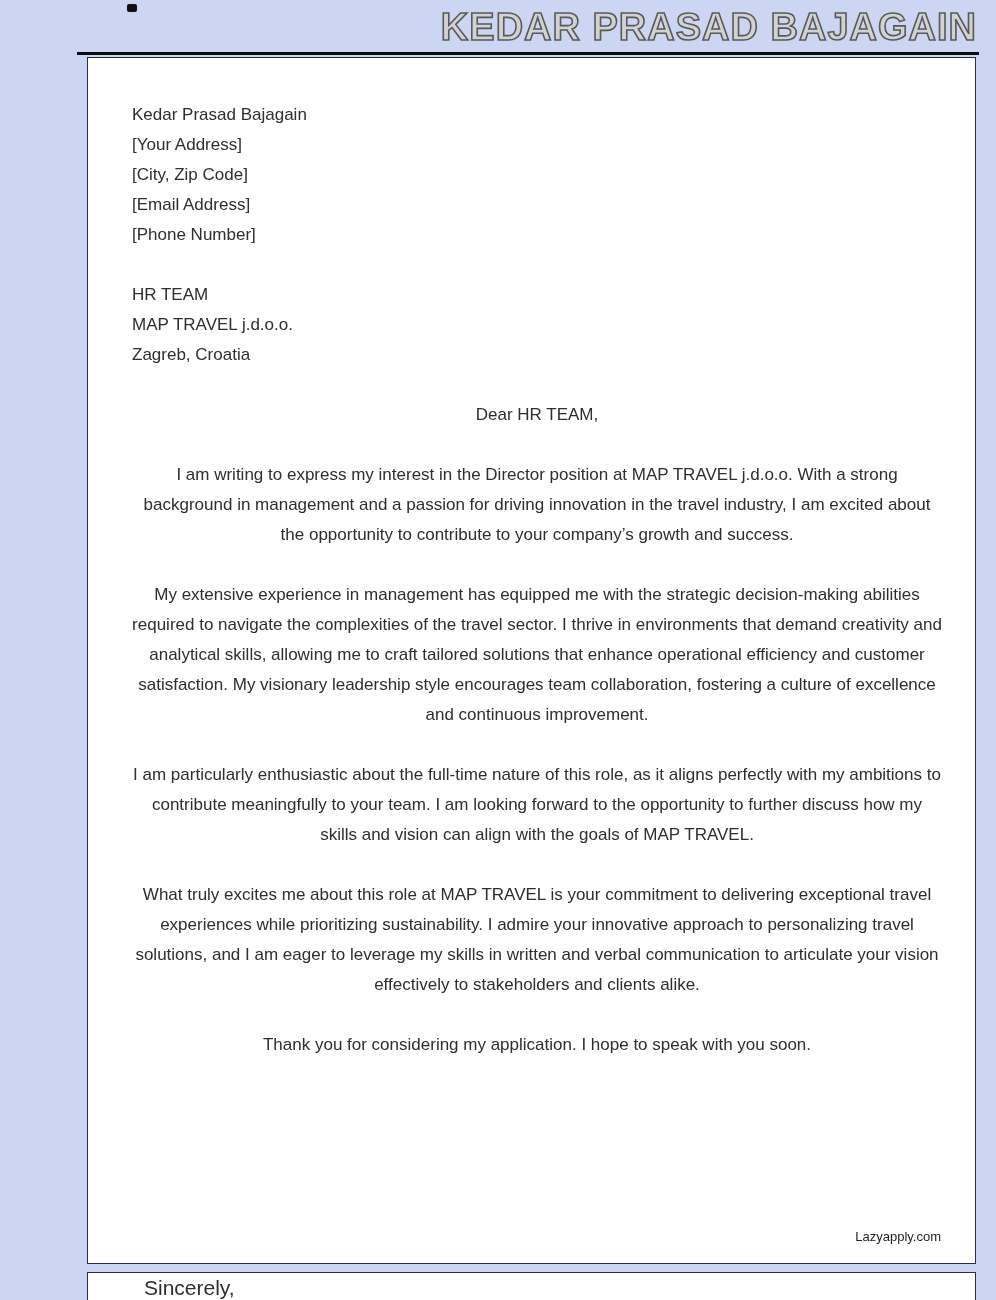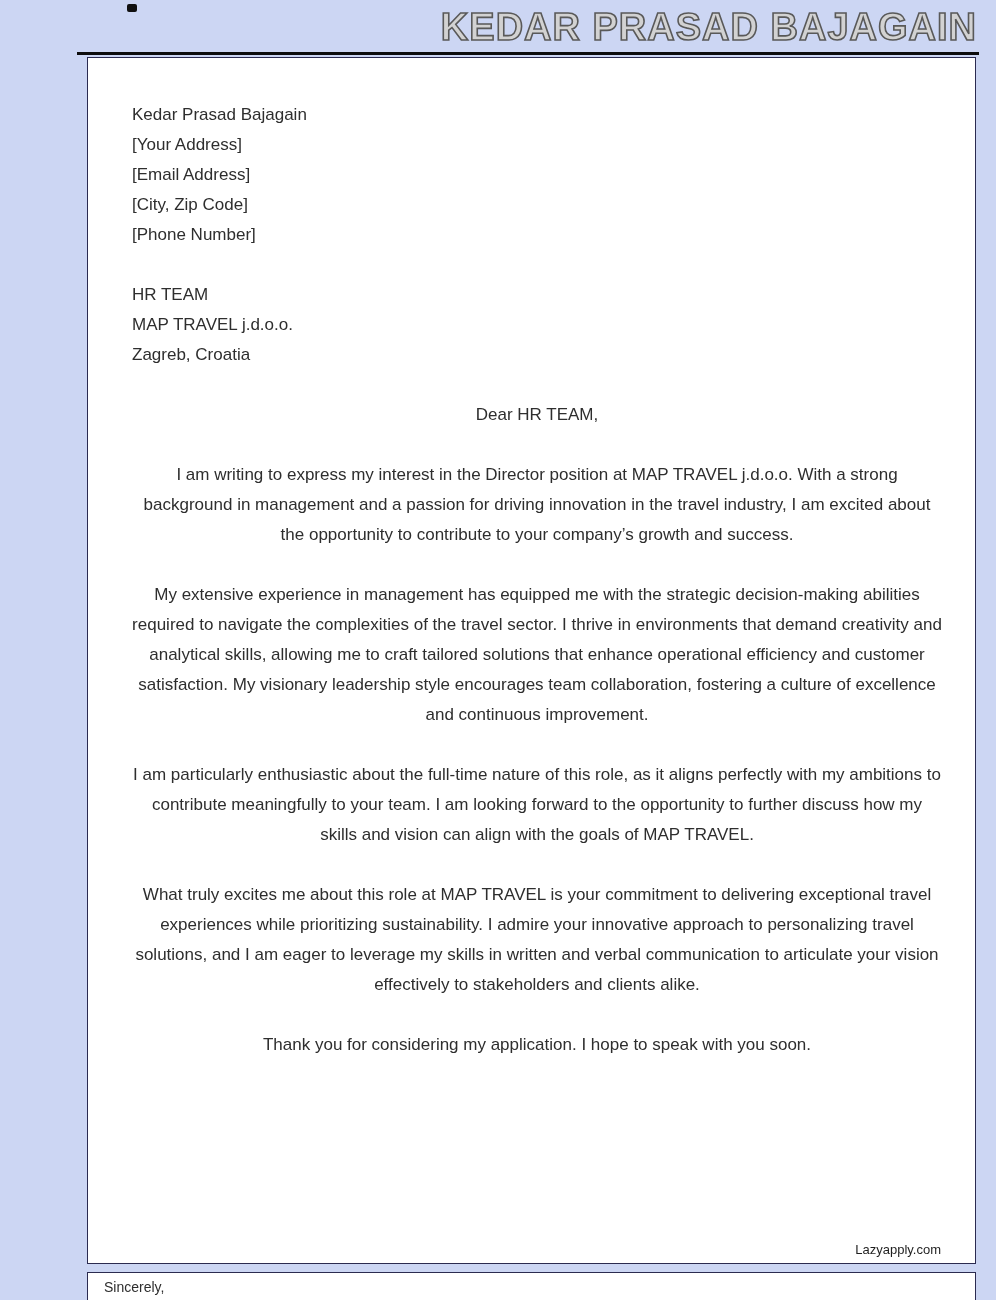--- a/index.html
+++ b/index.html
@@ -51,27 +51,27 @@
   .letter {
     padding: 42px 33px 0 44px;
     font-size: 17px; line-height: 30px;
     color: var(--body-text, #2e2e2e);
   }
   .letter .block { margin-bottom: 30px; }
   .letter p { margin: 0 0 30px 0; text-align: center; }
   .letter .line { display: block; }
 
   .closing-line {
-    padding: 1px 33px 0 16px;
-    font-size: 14px; line-height: 27px;
+    padding: 1px 33px 0 56px;
+    font-size: 21px; line-height: 27px;
     color: var(--body-text, #2e2e2e);
   }
 
   .watermark {
-    position: absolute; right: 34px; bottom: 6px;
+    position: absolute; right: 34px; bottom: 19px;
     font-size: 13px;
     color: var(--watermark-text, #1f1f1f);
   }
 </style>
 </head>
 <body>
 
 <div class="viewport">
 
   <div class="corner-mark"></div>
@@ -79,22 +79,22 @@
   <div class="header-name">KEDAR PRASAD BAJAGAIN</div>
 
   <div class="header-rule"></div>
 
   <div class="page">
     <div class="letter">
 
       <div class="block">
         <span class="line">Kedar Prasad Bajagain</span>
         <span class="line">[Your Address]</span>
+        <span class="line">[City, Zip Code]</span>
         <span class="line">[Email Address]</span>
-        <span class="line">[City, Zip Code]</span>
         <span class="line">[Phone Number]</span>
       </div>
 
       <div class="block">
         <span class="line">HR TEAM</span>
         <span class="line">MAP TRAVEL j.d.o.o.</span>
         <span class="line">Zagreb, Croatia</span>
       </div>
 
       <p>Dear HR TEAM,</p>

